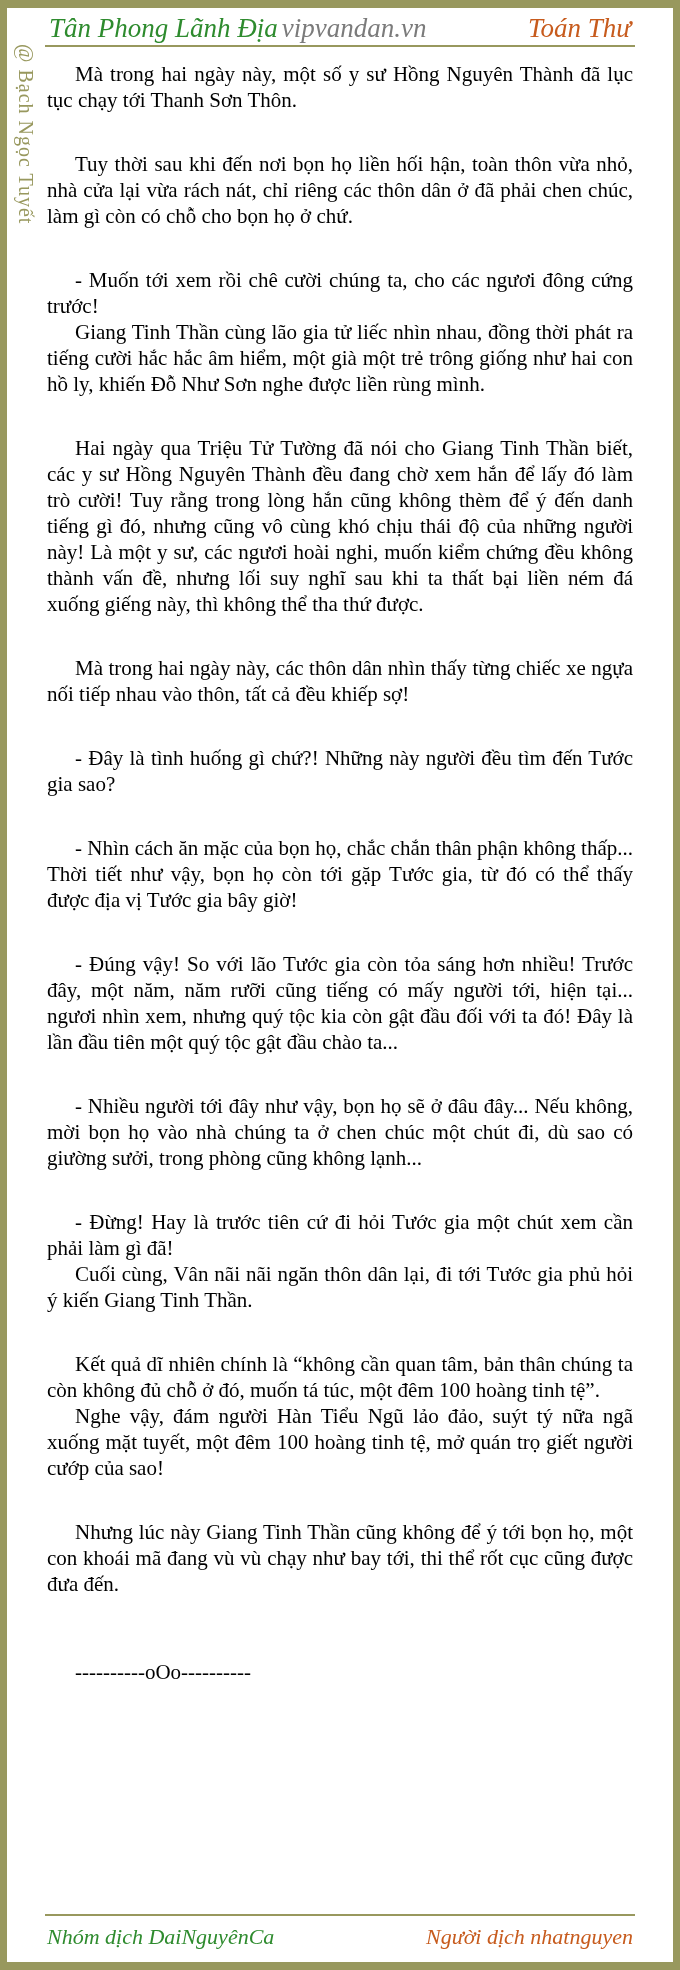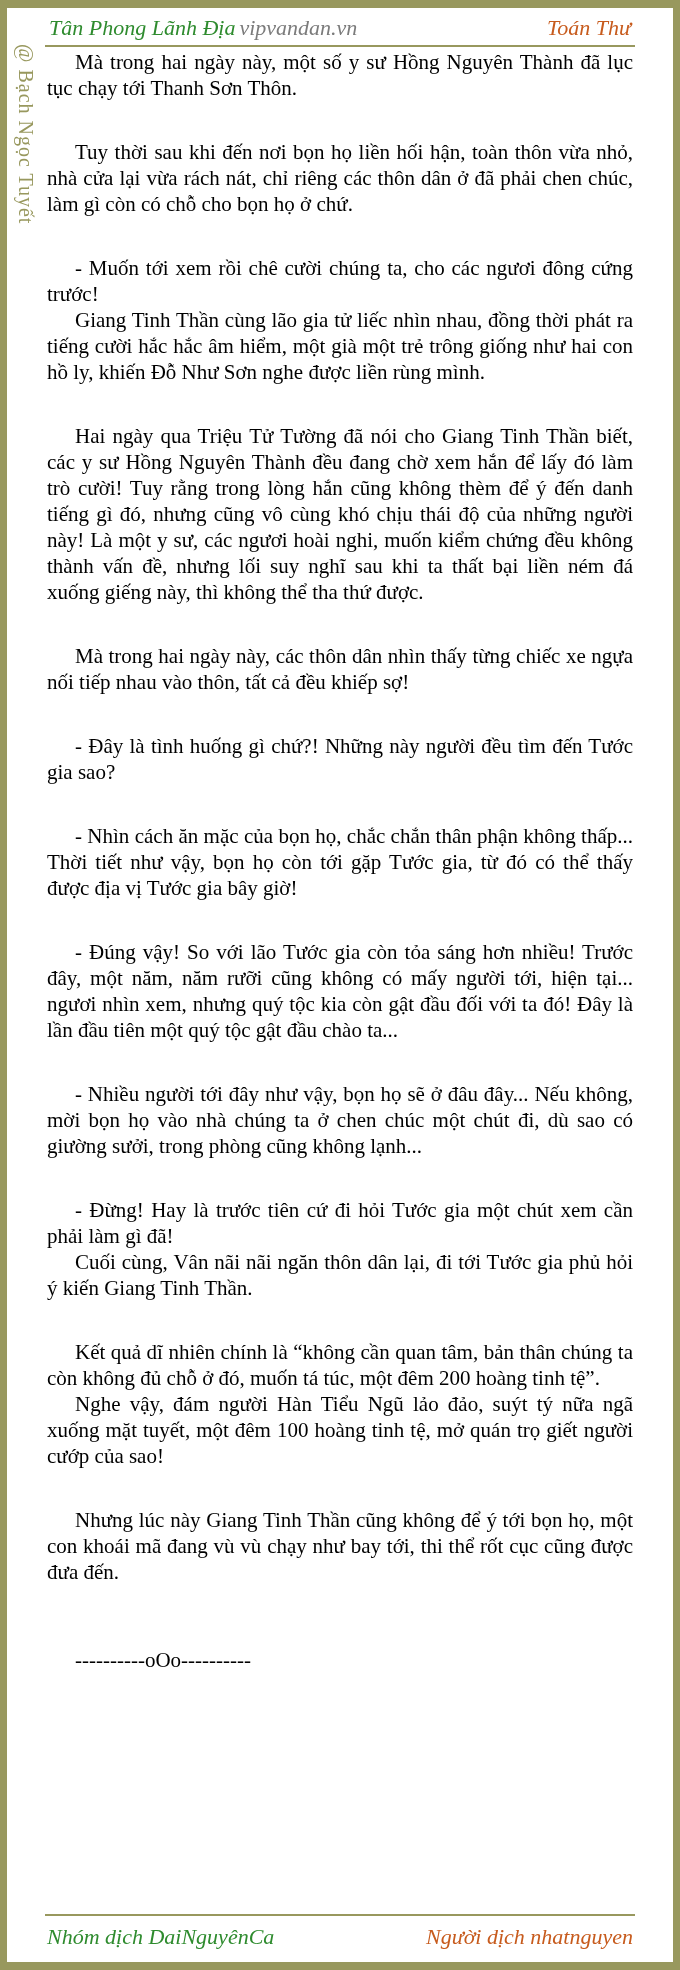--- a/index.html
+++ b/index.html
@@ -15,21 +15,21 @@
     border-top-width: 8px;
     border-bottom-width: 8px;
     overflow: hidden;
   }
 
   .header {
     display: flex;
     align-items: baseline;
     padding: 6px 42px 0 42px;
     font-style: italic;
-    font-size: 22px;
+    font-size: 27px;
     line-height: 28px;
     white-space: nowrap;
   }
   .book-title { color: var(--green, #2e8b2e); }
   .site-link  { color: var(--gray, #7b7b7b); margin-left: 4px; }
   .chapter    { color: var(--orange, #c75b1d); margin-left: auto; }
 
   .rule {
     border-top: 2px solid var(--olive, #98985e);
     margin: 3px 38px 0 38px;
@@ -40,21 +40,21 @@
     left: 7px;
     top: 36px;
     writing-mode: vertical-rl;
     font-size: 20px;
     letter-spacing: 1px;
     color: var(--olive, #98985e);
     white-space: nowrap;
   }
 
   .content {
-    margin: 2px 40px 0 40px;
+    margin: 14px 40px 0 40px;
     font-size: 21px;
     line-height: 26px;
     text-align: justify;
     color: #000000;
   }
   .para { text-indent: 28px; margin-top: 0; }
   .para.spaced { margin-top: 38px; }
   .para.separator { margin-top: 62px; text-align: left; }
 
   .footer-rule {
@@ -96,25 +96,25 @@
 
   <div class="content" id="content">
       <p class="para">Mà trong hai ngày này, một số y sư Hồng Nguyên Thành đã lục tục chạy tới Thanh Sơn Thôn.</p>
       <p class="para spaced">Tuy thời sau khi đến nơi bọn họ liền hối hận, toàn thôn vừa nhỏ, nhà cửa lại vừa rách nát, chỉ riêng các thôn dân ở đã phải chen chúc, làm gì còn có chỗ cho bọn họ ở chứ.</p>
       <p class="para spaced">- Muốn tới xem rồi chê cười chúng ta, cho các ngươi đông cứng trước!</p>
       <p class="para">Giang Tinh Thần cùng lão gia tử liếc nhìn nhau, đồng thời phát ra tiếng cười hắc hắc âm hiểm, một già một trẻ trông giống như hai con hồ ly, khiến Đỗ Như Sơn nghe được liền rùng mình.</p>
       <p class="para spaced">Hai ngày qua Triệu Tử Tường đã nói cho Giang Tinh Thần biết, các y sư Hồng Nguyên Thành đều đang chờ xem hắn để lấy đó làm trò cười!  Tuy rằng trong lòng hắn cũng không thèm để ý đến danh tiếng gì đó, nhưng cũng vô cùng khó chịu thái độ của những người này! Là một y sư, các ngươi hoài nghi, muốn kiểm chứng đều không thành vấn đề, nhưng lối suy nghĩ sau khi ta thất bại liền ném đá xuống giếng này, thì không thể tha thứ được.</p>
       <p class="para spaced">Mà trong hai ngày này, các thôn dân nhìn thấy từng chiếc xe ngựa nối tiếp nhau vào thôn, tất cả đều khiếp sợ!</p>
       <p class="para spaced">- Đây là tình huống gì chứ?! Những này người đều tìm đến Tước gia sao?</p>
       <p class="para spaced">- Nhìn cách ăn mặc của bọn họ, chắc chắn thân phận không thấp... Thời tiết như vậy, bọn họ còn tới gặp Tước gia, từ đó có thể thấy được địa vị Tước gia bây giờ!</p>
-      <p class="para spaced">- Đúng vậy! So với lão Tước gia còn tỏa sáng hơn nhiều! Trước đây, một năm, năm rưỡi cũng không có mấy người tới, hiện tại... ngươi nhìn xem, nhưng quý tộc kia còn gật đầu đối với ta đó! Đây là lần đầu tiên một quý tộc gật đầu chào ta...</p>
+      <p class="para spaced">- Đúng vậy! So với lão Tước gia còn tỏa sáng hơn nhiều! Trước đây, một năm, năm rưỡi cũng tiếng có mấy người tới, hiện tại... ngươi nhìn xem, nhưng quý tộc kia còn gật đầu đối với ta đó! Đây là lần đầu tiên một quý tộc gật đầu chào ta...</p>
       <p class="para spaced">- Nhiều người tới đây như vậy, bọn họ sẽ ở đâu đây... Nếu không, mời bọn họ vào nhà chúng ta ở chen chúc một chút đi, dù sao có giường sưởi, trong phòng cũng không lạnh...</p>
       <p class="para spaced">- Đừng! Hay là trước tiên cứ đi hỏi Tước gia một chút xem cần phải làm gì đã!</p>
       <p class="para">Cuối cùng, Vân nãi nãi ngăn thôn dân lại, đi tới Tước gia phủ hỏi ý kiến Giang Tinh Thần.</p>
-      <p class="para spaced">Kết quả dĩ nhiên chính là “không cần quan tâm, bản thân chúng ta còn không đủ chỗ ở đó, muốn tá túc, một đêm 200 hoàng tinh tệ”.</p>
+      <p class="para spaced">Kết quả dĩ nhiên chính là “không cần quan tâm, bản thân chúng ta còn không đủ chỗ ở đó, muốn tá túc, một đêm 100 hoàng tinh tệ”.</p>
       <p class="para">Nghe vậy, đám người Hàn Tiểu Ngũ lảo đảo, suýt tý nữa ngã xuống mặt tuyết, một đêm 100 hoàng tinh tệ, mở quán trọ giết người cướp của sao!</p>
       <p class="para spaced">Nhưng lúc này Giang Tinh Thần cũng không để ý tới bọn họ, một con khoái mã đang vù vù chạy như bay tới, thi thể rốt cục cũng được đưa đến.</p>
       <p class="para spaced separator">----------oOo----------</p>
     </div>
 
   <div class="footer-rule"></div>
 
   <div class="footer">
     <span class="group">Nhóm dịch DaiNguyênCa</span>
     <span class="translator">Người dịch nhatnguyen</span>

